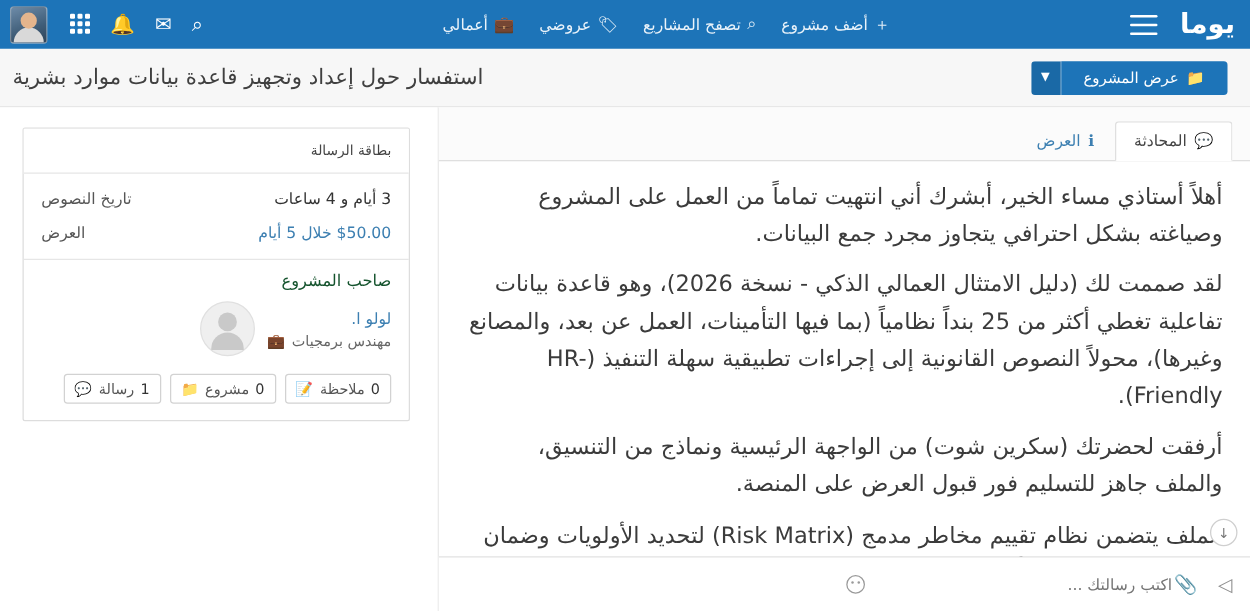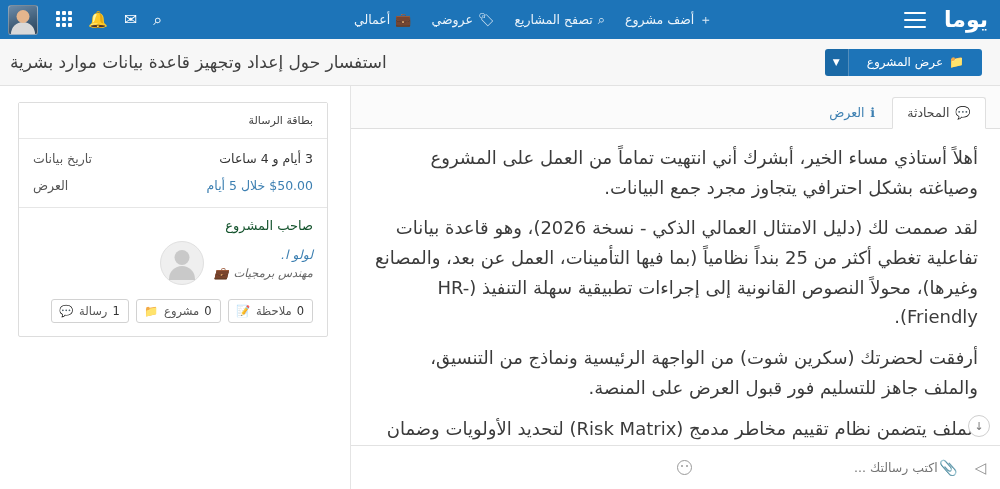--- a/index.html
+++ b/index.html
@@ -339,21 +339,21 @@
   .owner-avatar::after {
     content:"";
     position:absolute; width: 15px; height: 15px; border-radius: 50%;
     background: #c9c9c9; left: 50%; top: 8px; transform: translateX(-50%);
   }
   .owner-avatar::before {
     content:"";
     position:absolute; width: 26px; height: 14px; border-radius: 13px 13px 0 0;
     background: #c9c9c9; left: 50%; bottom: 4px; transform: translateX(-50%);
   }
-  .owner-info { text-align: right; font-style: italic; }
+  .owner-info { text-align: right; }
   .owner-name { font-size: 12.5px; color: #3c7fb1; }
   .owner-role { font-size: 11.5px; color: #666; margin-top: 4px; display: flex; align-items: center; gap: 5px; justify-content: flex-end; }
   .pills {
     display: flex;
     gap: 7px;
     padding: 4px 14px 13px;
     justify-content: flex-start;
     direction: rtl;
   }
   .pill {
@@ -553,21 +553,21 @@
     </div>
   </div>
 
   <div class="left-col">
     <div class="card">
       <div class="card-head">بطاقة الرسالة</div>
 
       <div style="padding-top:6px;">
         <div class="kv">
           <span class="v">3 أيام و 4 ساعات</span>
-          <span class="k">تاريخ بيانات</span>
+          <span class="k">تاريخ النصوص</span>
         </div>
         <div class="kv">
           <span class="v link">$50.00 خلال 5 أيام</span>
           <span class="k">العرض</span>
         </div>
       </div>
 
       <div class="sep"></div>
 
       <div class="owner-title">صاحب المشروع</div>

